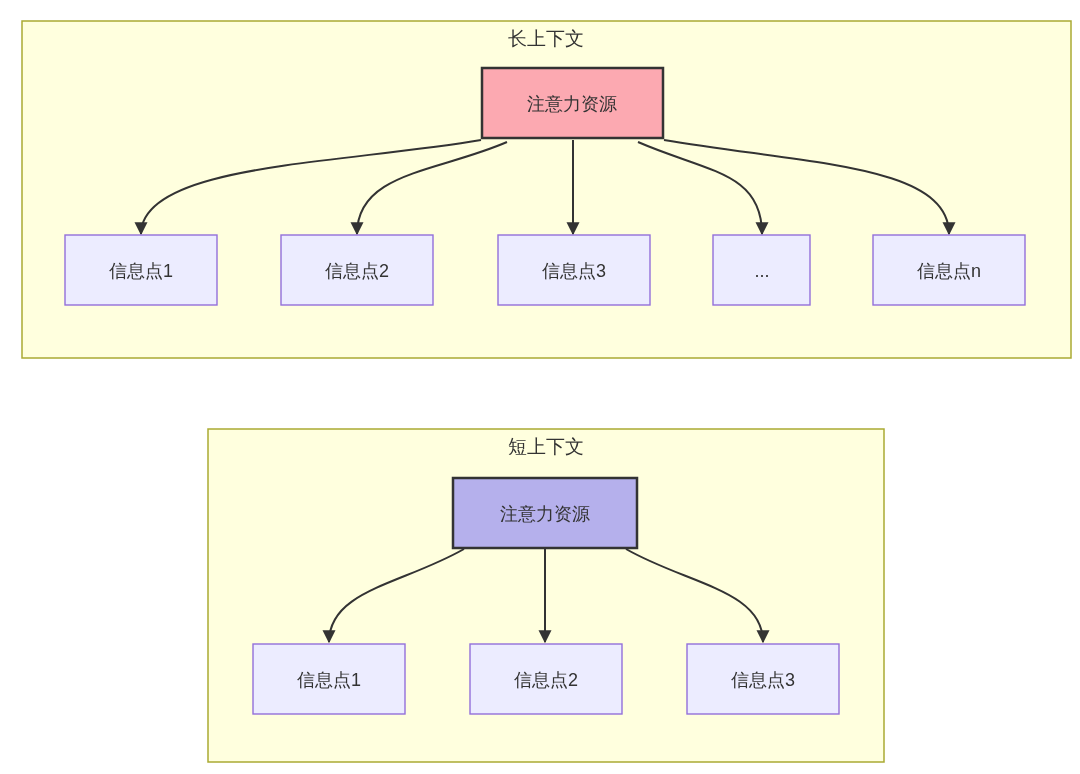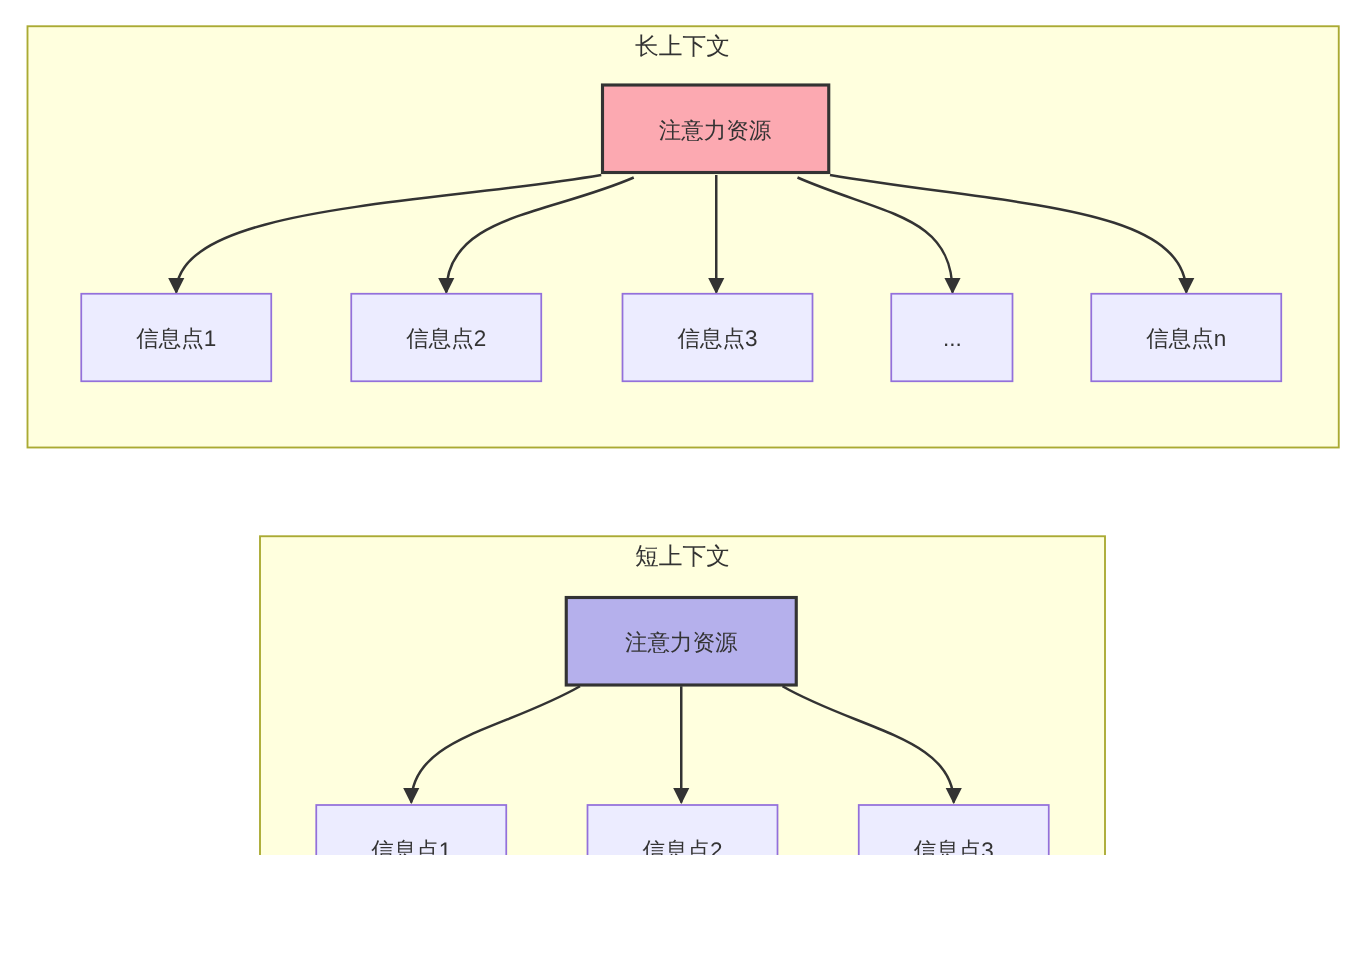--- a/index.html
+++ b/index.html
@@ -15,21 +15,21 @@
     --text_color: #333333;
   }
   html, body {
     margin: 0;
     padding: 0;
     background: var(--canvas_bg);
   }
   .stage {
     position: relative;
     width: 1080px;
-    height: 684px;
+    height: 774px;
     background: var(--canvas_bg);
     overflow: hidden;
   }
   svg {
     display: block;
   }
   svg text {
     font-family: "Liberation Sans", "DejaVu Sans", sans-serif;
     fill: var(--text_color);
     text-anchor: middle;

